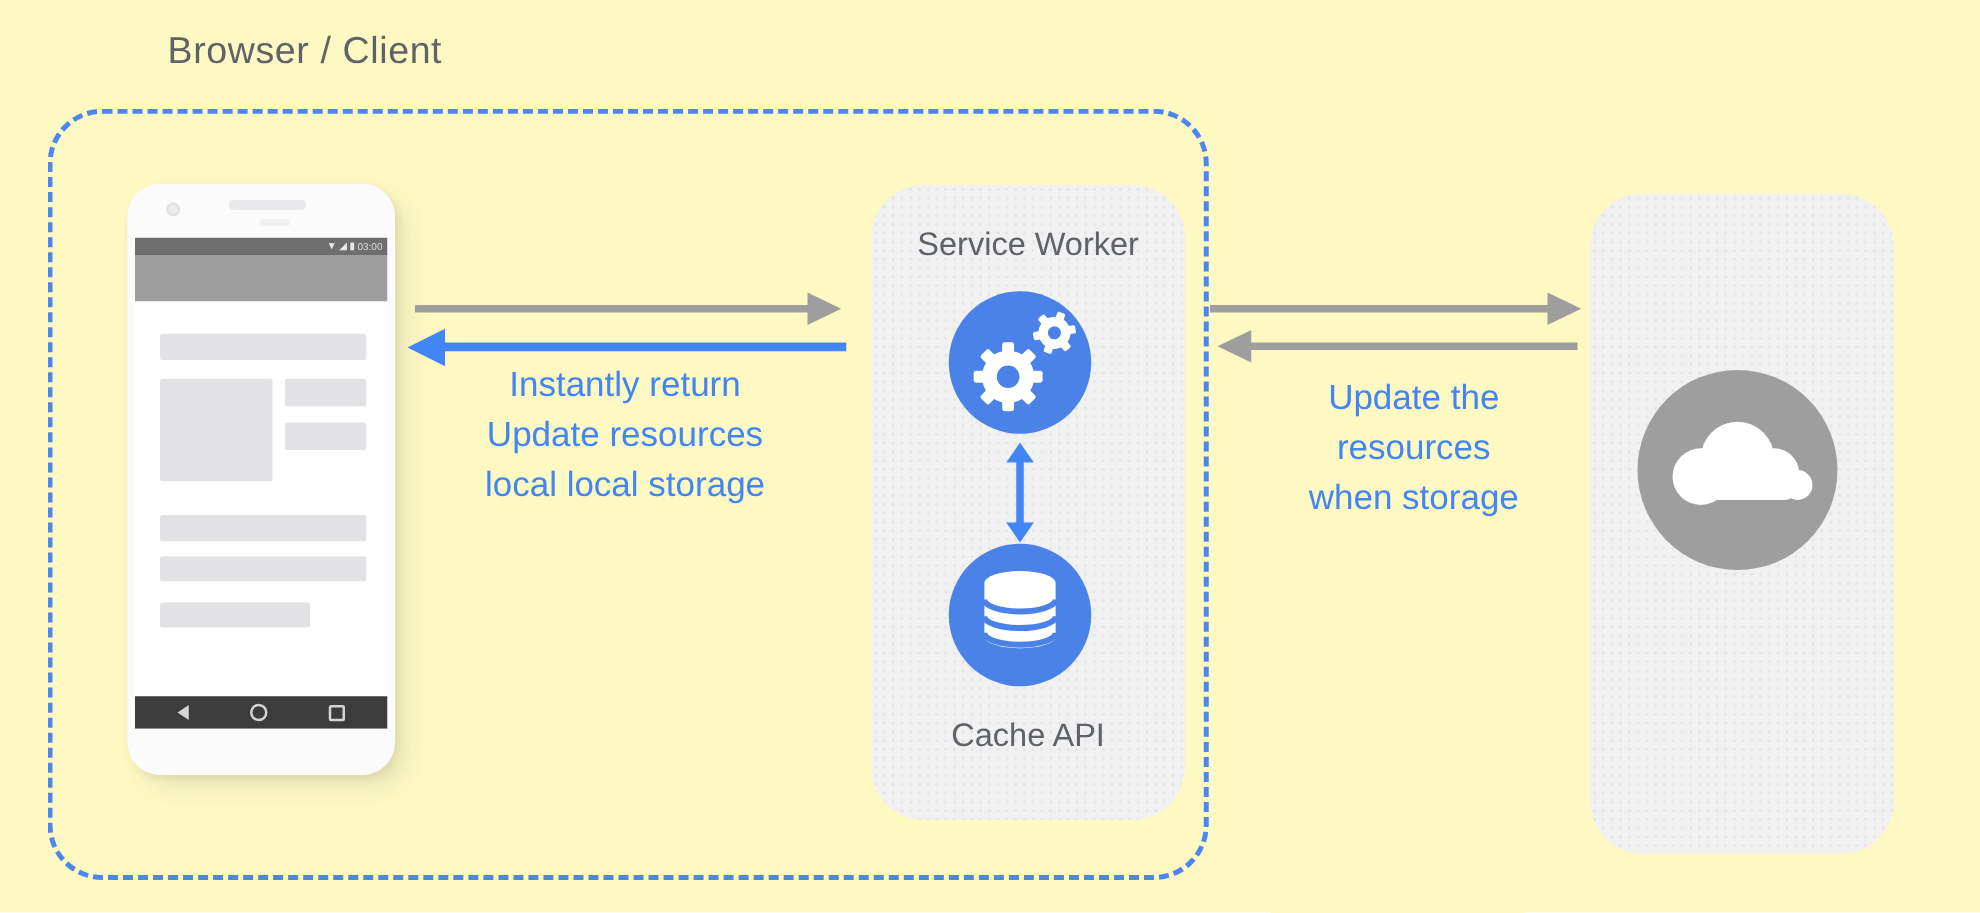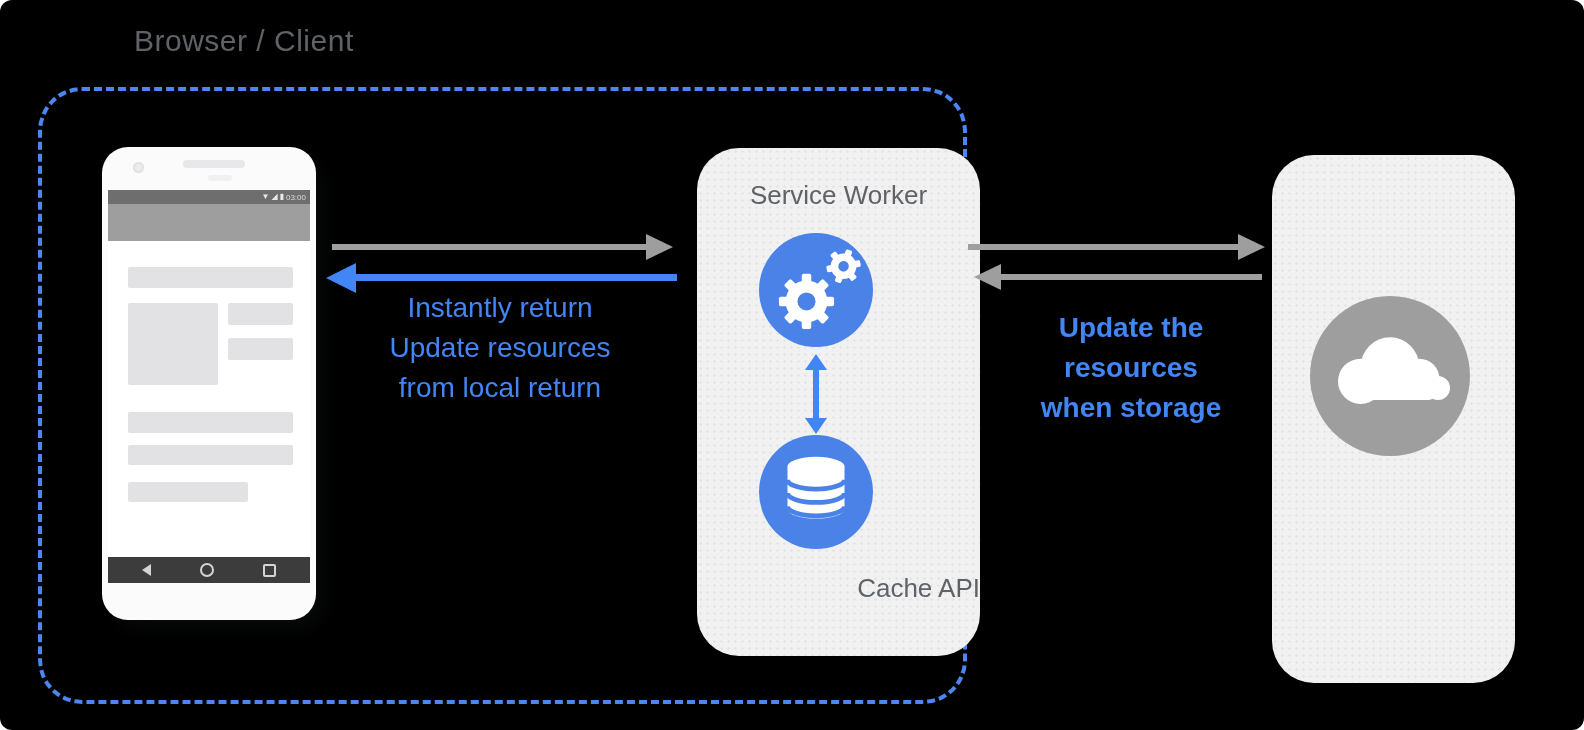--- a/index.html
+++ b/index.html
@@ -1,36 +1,36 @@
 <!DOCTYPE html>
 <html><head>
 <meta charset="utf-8">
 <style>
   html,body{margin:0;padding:0;background:#ffffff;}
   .canvas{
     position:relative;width:1584px;height:730px;overflow:hidden;
-    font-family:"Liberation Sans","DejaVu Sans",sans-serif;background:#000000;border-radius:12px;
+    font-family:"Liberation Sans","DejaVu Sans",sans-serif;background:#fef9c3;
   }
   .abs{position:absolute;}
   .gray-title{color:#5f6368;font-size:30px;letter-spacing:0.5px;}
   .blue-note{color:#4285f4;font-size:28px;line-height:40px;text-align:center;}
 
   
   .client-box{
     left:38px;top:87px;width:921px;height:609px;
     border:4px dashed #4c86f0;border-radius:44px;
   }
 
   
   .panel{
     background-color:#f1f1f2;border-radius:42px;
     background-image:radial-gradient(#e4e4e7 1px, transparent 1.2px);
     background-size:7px 7px;
   }
-  .sw-box{left:697px;top:148px;width:283px;height:508px;}
+  .sw-box{left:697px;top:148px;width:251px;height:508px;}
   .web-box{left:1272px;top:155px;width:243px;height:528px;}
   .panel-label{width:100%;text-align:center;color:#5f6368;font-size:26px;}
 
   .blue-circle{background:#4a82e8;border-radius:50%;}
   .web-circle{left:38px;top:141px;width:160px;height:160px;background:#9e9e9e;border-radius:50%;}
 
   
   .phone{
     left:102px;top:147px;width:214px;height:473px;background:#fbfbfb;border-radius:26px;
     box-shadow:10px 10px 18px rgba(60,64,67,0.10), 2px 3px 6px rgba(60,64,67,0.08);
@@ -101,21 +101,21 @@
 
   <div class="abs shaft-h gray" style="left:332px;top:244px;width:315px;"></div>
   <div class="abs head-right" style="left:646px;top:234px;"></div>
 
   <div class="abs shaft-h blue" style="left:354px;top:274px;width:323px;height:7px;"></div>
   <div class="abs head-left blue-head" style="left:326px;top:263px;"></div>
 
   <div class="abs blue-note" style="left:350px;top:288px;width:300px;">
     <div>Instantly return</div>
     <div>Update resources</div>
-    <div>from local return</div>
+    <div>local local storage</div>
   </div>
 
   <div class="abs panel sw-box">
     <div class="abs panel-label" style="top:32px;">Service Worker</div>
 
     <div class="abs blue-circle" style="left:62px;top:85px;width:114px;height:114px;">
       <svg width="114" height="114" viewBox="-60 -60 120 120">
         <g transform="translate(-10,12)" fill="#ffffff">
           <g>
             <rect x="-5" y="-29" width="10" height="12" rx="2"></rect>
@@ -151,30 +151,30 @@
 
     <div class="abs blue-circle" style="left:62px;top:287px;width:114px;height:114px;">
       <svg width="114" height="114" viewBox="-60 -60 120 120">
         <path d="M -30 -27 a 30 10 0 0 1 60 0 v 45 a 30 10 0 0 1 -60 0 z" fill="#ffffff"></path>
         <path d="M -30 -13 a 30 10 0 0 0 60 0" fill="none" stroke="#4a82e8" stroke-width="5"></path>
         <path d="M -30 1 a 30 10 0 0 0 60 0" fill="none" stroke="#4a82e8" stroke-width="5"></path>
         <path d="M -30 15 a 30 10 0 0 0 60 0" fill="none" stroke="#4a82e8" stroke-width="5"></path>
       </svg>
     </div>
 
-    <div class="abs panel-label" style="top:425px;text-align:right;">Cache API</div>
+    <div class="abs panel-label" style="top:425px;">Cache API</div>
   </div>
 
   <div class="abs shaft-h gray" style="left:968px;top:244px;width:271px;"></div>
   <div class="abs head-right" style="left:1238px;top:234px;"></div>
 
   <div class="abs shaft-h gray" style="left:1000px;top:274px;width:262px;"></div>
   <div class="abs head-left" style="left:974px;top:264px;"></div>
 
-  <div class="abs blue-note" style="left:1006px;top:308px;width:250px;font-weight:bold;">
+  <div class="abs blue-note" style="left:1006px;top:298px;width:250px;">
     <div>Update the</div>
     <div>resources</div>
     <div>when storage</div>
   </div>
 
   <div class="abs panel web-box">
     <div class="abs web-circle">
       <svg width="160" height="160" viewBox="-60 -60 120 120">
         <g fill="#ffffff">
           <circle cx="-22" cy="4" r="17"></circle>

